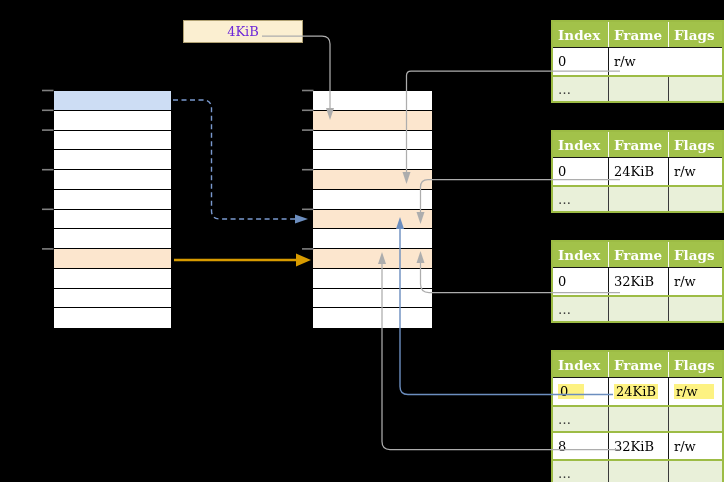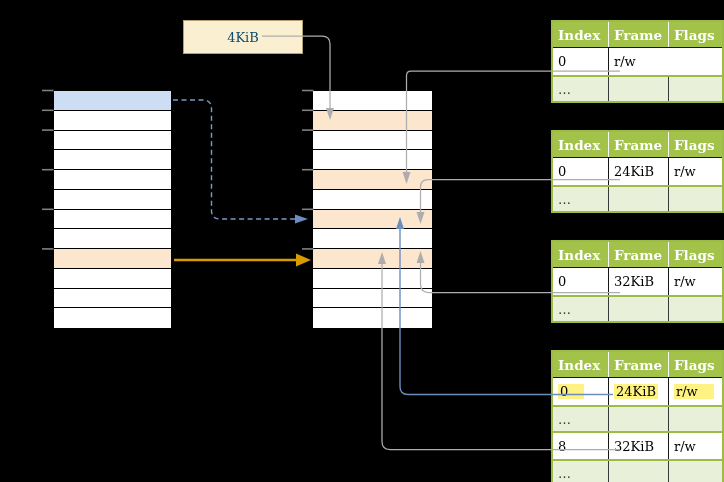--- a/index.html
+++ b/index.html
@@ -30,24 +30,24 @@
   .ln-gray{stroke:var(--line-gray);stroke-width:1.25;fill:none;}
   .ln-blue{stroke:var(--arrow-blue);stroke-width:1.4;fill:none;}
   .ln-blue-dash{stroke:var(--arrow-blue-dashed);stroke-width:1.4;fill:none;stroke-dasharray:5 3.5;}
   .ln-orange{stroke:var(--arrow-orange);stroke-width:2.4;fill:none;}
   .ah-gray{fill:var(--line-gray);}
   .ah-blue{fill:var(--arrow-blue);}
   .ah-orange{fill:var(--arrow-orange);}
   .tick{stroke:var(--tick-gray);stroke-width:1.6;}
   
   .size-box{
-    position:absolute;left:183px;top:20px;width:120px;height:34px;
+    position:absolute;left:183px;top:20px;width:120px;height:23px;
     background:var(--cream-fill);border:1px solid var(--cream-border);
     box-sizing:border-box;display:flex;align-items:center;justify-content:center;
-    font-size:13px;color:#0c4a6e;z-index:2;
+    font-size:13px;color:#6d28d9;z-index:2;
   }
   
   .mem-table{
     position:absolute;top:90px;height:239px;z-index:1;
     display:grid;grid-template-rows:repeat(12,1fr);
     border:1px solid var(--row-border);box-sizing:border-box;background:#fff;
   }
   #left-mem{left:53px;width:119px;}
   #mid-mem{left:312px;width:121px;}
   .mem-row{border-bottom:1px solid var(--row-border);box-sizing:border-box;}

